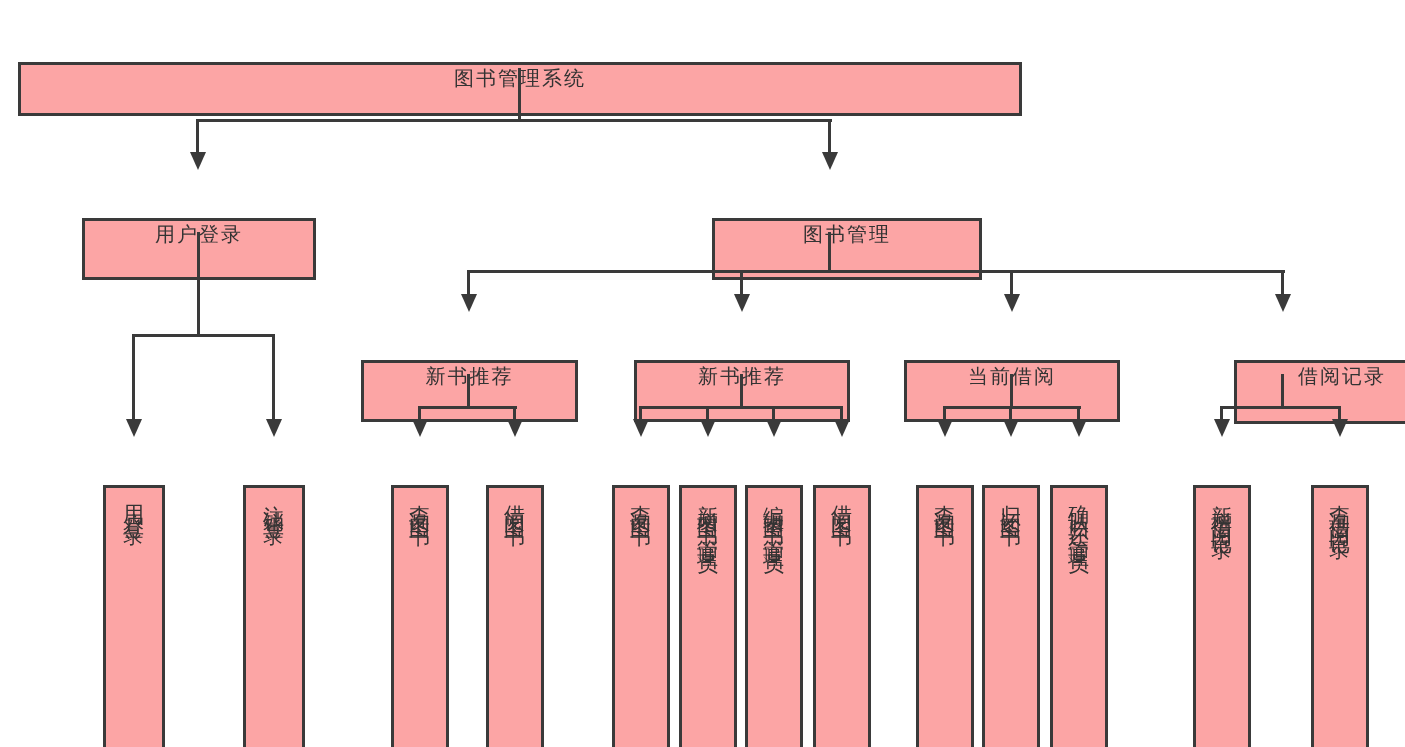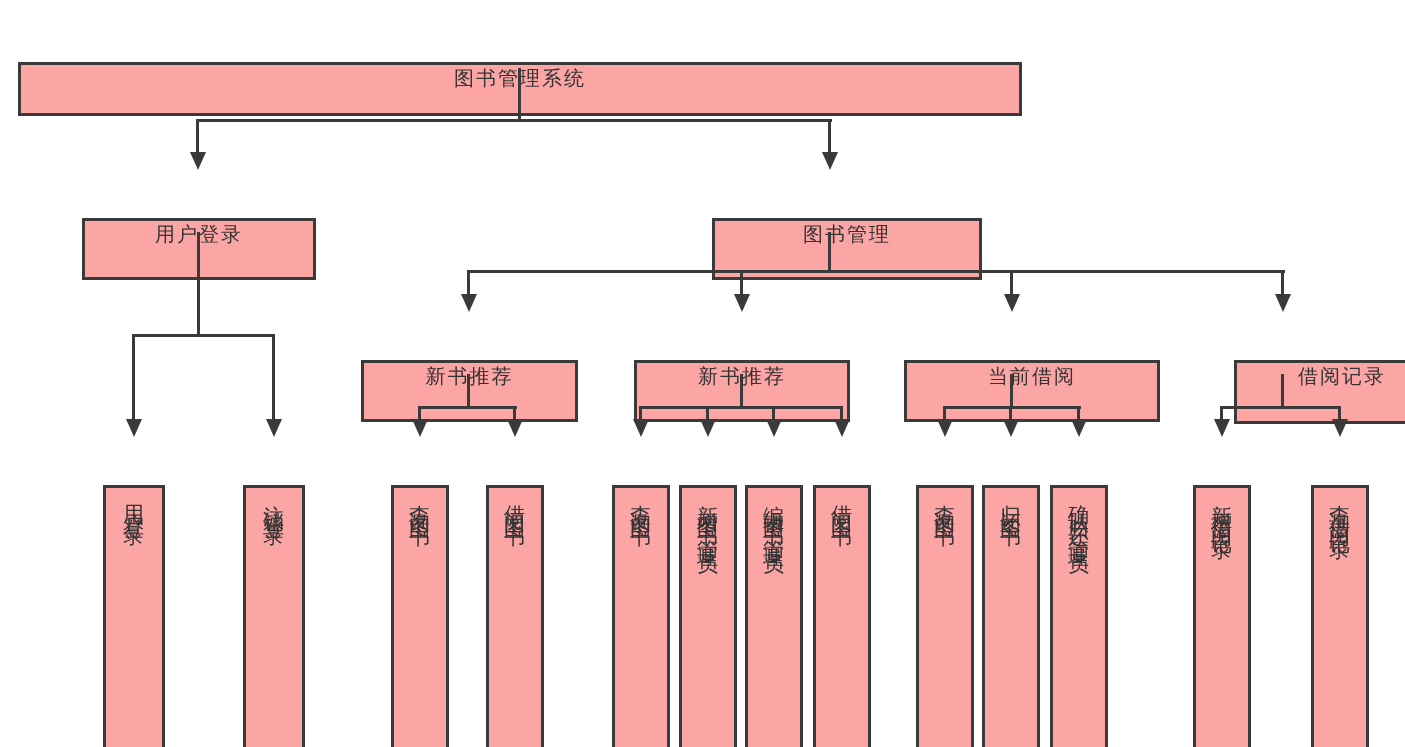--- a/index.html
+++ b/index.html
@@ -89,21 +89,21 @@
   <div class="ar" style="left:1004px;top:294px"></div>
   <div class="vl" style="left:1281px;top:270px;height:26px"></div>
   <div class="ar" style="left:1275px;top:294px"></div>
 
   <div class="node hbox" style="left:361px;top:312px;width:217px;height:62px">
     <span>新书推荐</span>
   </div>
   <div class="node hbox" style="left:634px;top:312px;width:216px;height:62px">
     <span>新书推荐</span>
   </div>
-  <div class="node hbox" style="left:904px;top:312px;width:256px;height:62px">
+  <div class="node hbox" style="left:904px;top:312px;width:216px;height:62px">
     <span>当前借阅</span>
   </div>
   <div class="node hbox" style="left:1234px;top:312px;width:216px;height:64px">
     <span>借阅记录</span>
   </div>
 
   <div class="vl" style="left:467px;top:374px;height:34px"></div>
   <div class="hl" style="left:418px;top:406px;width:99px"></div>
   <div class="vl" style="left:418px;top:406px;height:15px"></div>
   <div class="ar" style="left:412px;top:419px"></div>

